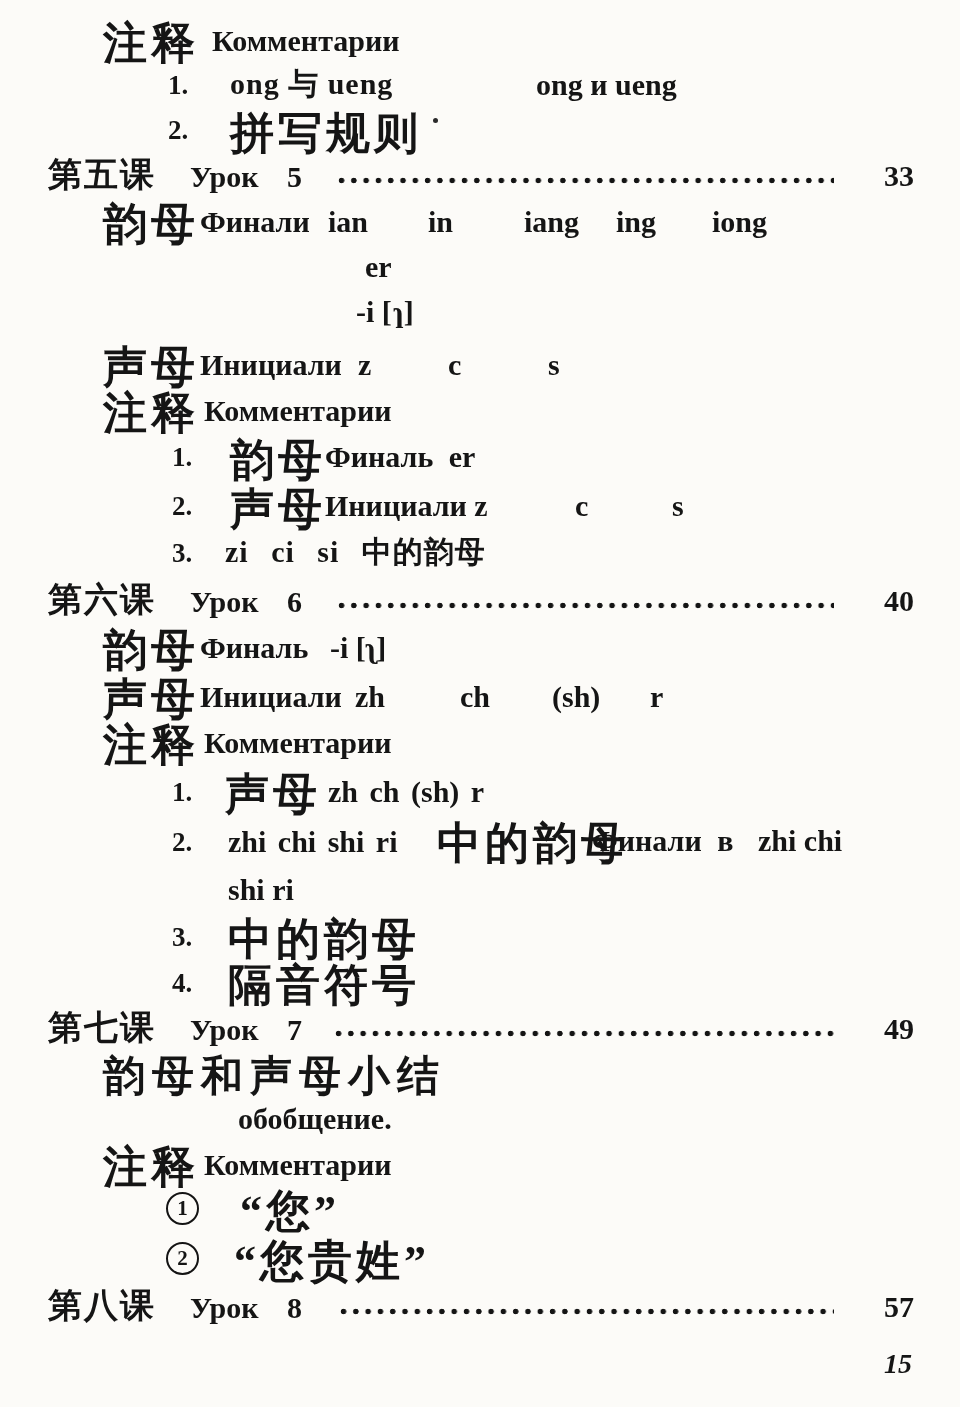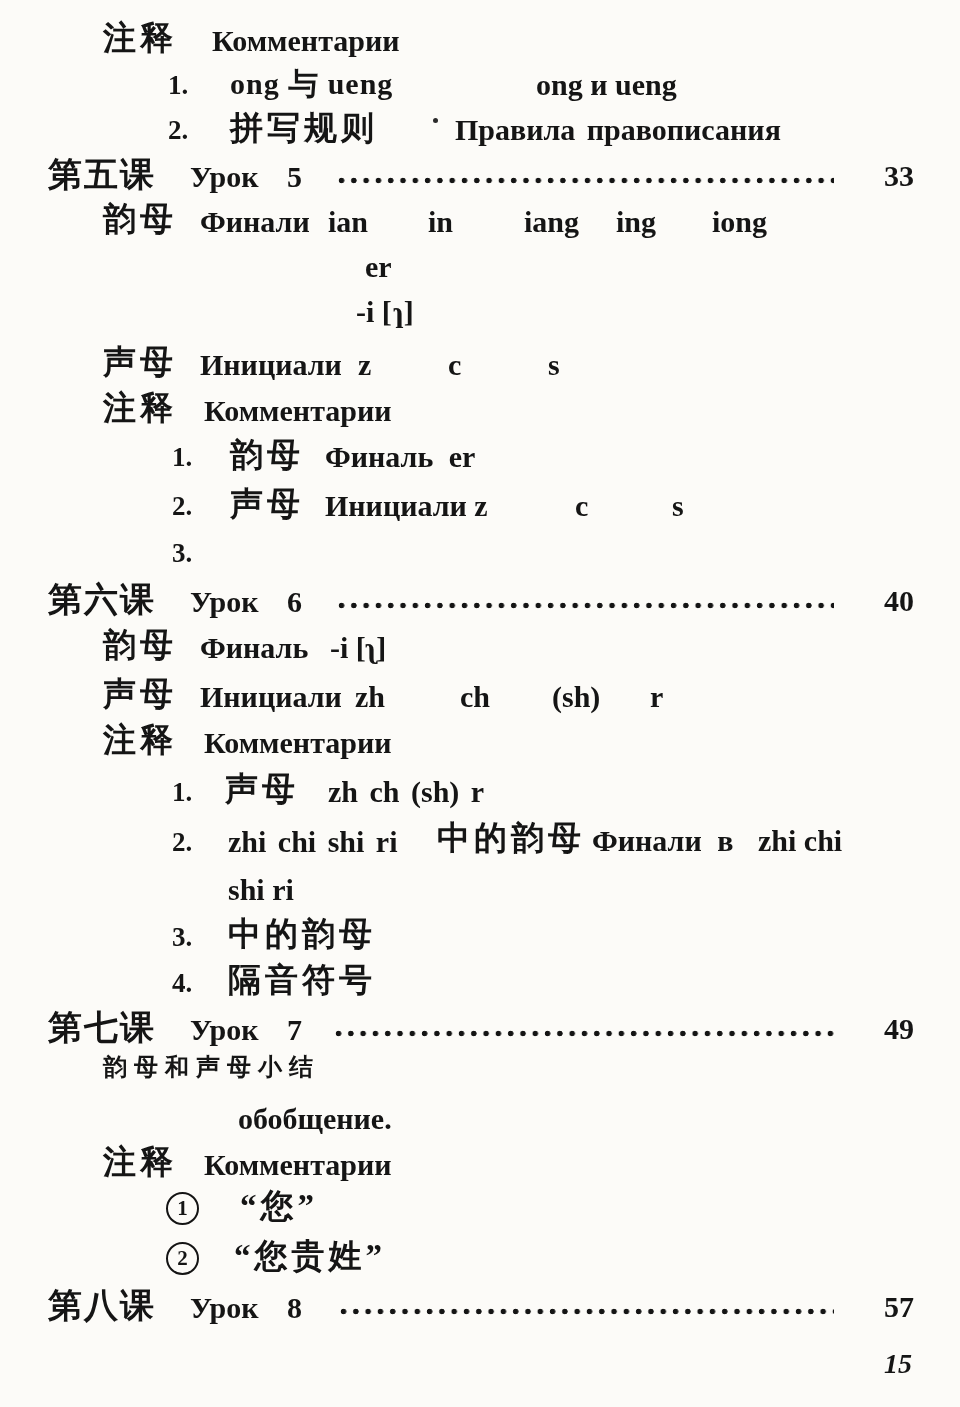--- a/index.html
+++ b/index.html
@@ -6,23 +6,23 @@
   .page{
     position:relative;
     width:960px;height:1407px;
     margin:0 auto;
     background:#fcfbf8;
     font-family:"Liberation Serif","DejaVu Serif",serif;
     color:#151515;
     overflow:hidden;
   }
   .t{position:absolute;white-space:nowrap;font-weight:bold;line-height:1;}
-  .zh{font-size:33px;letter-spacing:4px;}
+  .zh{font-size:44px;letter-spacing:4px;}
   .zhbig{font-size:34px;letter-spacing:2px;}
-  .zhwide{font-size:24px;letter-spacing:7px;text-align:right;}
+  .zhwide{font-size:42px;letter-spacing:7px;text-align:right;}
   .ru{font-size:30px;}
   .py{font-size:30px;}
   .mix{font-size:30px;letter-spacing:1px;}
   .num{font-size:27px;}
   .pg{font-size:30px;}
   .ital{font-style:italic;font-size:28px;}
   .ws4{word-spacing:4px;}
   .ws8{word-spacing:8px;}
   .ws12{word-spacing:12px;}
   .ws14{word-spacing:14px;}
@@ -47,21 +47,20 @@
   <span class="t zh" style="left:103px;top:22px">注释</span>
   <span class="t ru" style="left:212px;top:26px">Комментарии</span>
 
   <span class="t num" style="left:168px;top:72px">1.</span>
   <span class="t mix" style="left:230px;top:69px">ong 与 ueng</span>
   <span class="t ru" style="left:536px;top:70px">ong и ueng</span>
 
   <span class="t num" style="left:168px;top:117px">2.</span>
   <span class="t zh" style="left:230px;top:112px">拼写规则</span>
   <div class="speck" style="left:433px;top:118px"></div>
-  <span class="t ru ws4" style="left:455px;top:115px">Правила правописания</span>
 
   <span class="t zhbig" style="left:48px;top:158px">第五课</span>
   <span class="t ru" style="left:190px;top:162px">Урок</span>
   <span class="t ru" style="left:287px;top:162px">5</span>
   <div class="leader" style="left:338px;top:176px;width:496px"></div>
   <span class="t pg" style="left:884px;top:161px">33</span>
 
   <span class="t zh" style="left:103px;top:203px">韵母</span>
   <span class="t ru" style="left:200px;top:207px">Финали</span>
   <span class="t py" style="left:328px;top:207px">ian</span>
@@ -85,20 +84,21 @@
   <span class="t zh" style="left:230px;top:439px">韵母</span>
   <span class="t ru ws8" style="left:325px;top:442px">Финаль er</span>
 
   <span class="t num" style="left:172px;top:493px">2.</span>
   <span class="t zh" style="left:230px;top:488px">声母</span>
   <span class="t ru" style="left:325px;top:491px">Инициали z</span>
   <span class="t py" style="left:575px;top:491px">c</span>
   <span class="t py" style="left:672px;top:491px">s</span>
 
   <span class="t num" style="left:172px;top:540px">3.</span>
+  <span class="t mix ws14" style="left:225px;top:537px">zi ci si 中的韵母</span>
 
   <span class="t zhbig" style="left:48px;top:583px">第六课</span>
   <span class="t ru" style="left:190px;top:587px">Урок</span>
   <span class="t ru" style="left:287px;top:587px">6</span>
   <div class="leader" style="left:338px;top:601px;width:496px"></div>
   <span class="t pg" style="left:884px;top:586px">40</span>
 
   <span class="t zh" style="left:103px;top:629px">韵母</span>
   <span class="t ru" style="left:200px;top:633px">Финаль</span>
   <span class="t py" style="left:330px;top:633px">-i [ʅ]</span>

